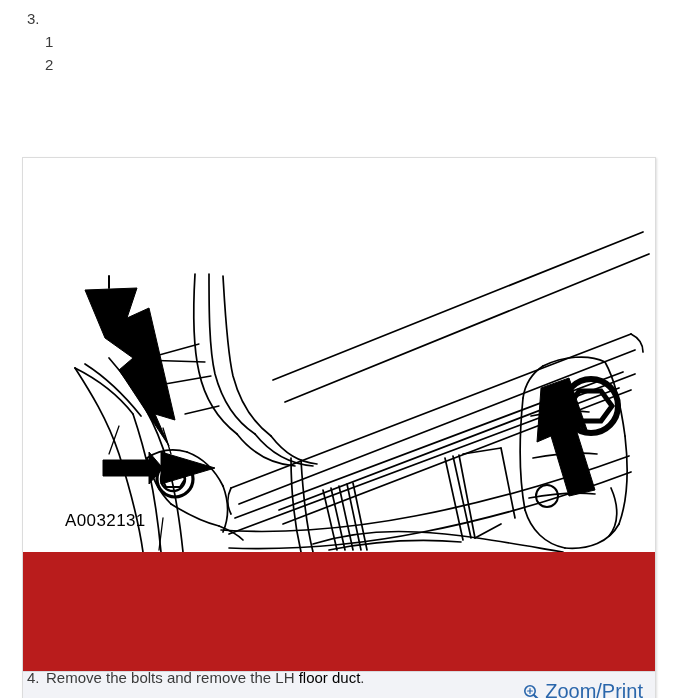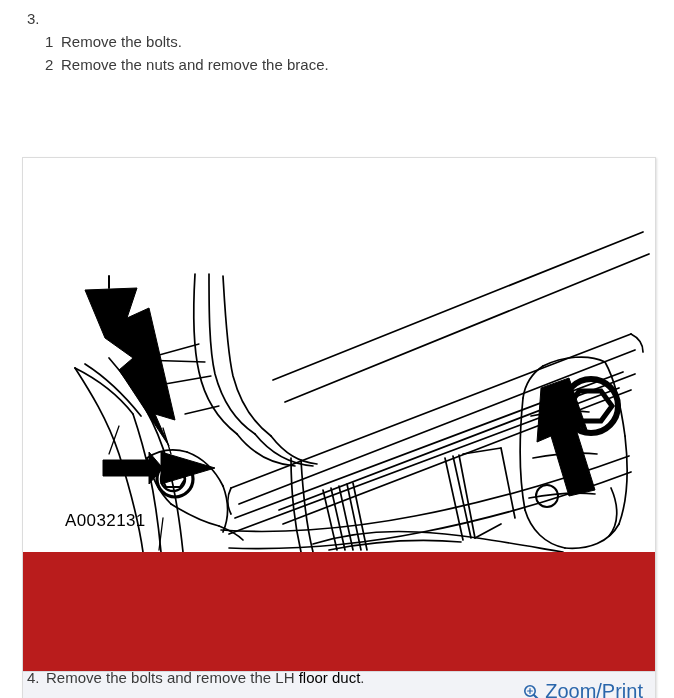--- a/index.html
+++ b/index.html
@@ -136,26 +136,24 @@
 <body>
 
 <div class="steps">
 
   <div class="step-main">
     <span class="num">3.</span>
   </div>
 
   <div class="substep">
     <span class="num">1</span>
-    <span>Remove the bolts.</span>
   </div>
 
   <div class="substep">
     <span class="num">2</span>
-    <span>Remove the nuts and remove the brace.</span>
   </div>
 
 </div>
 
 <div class="figure-frame">
 
   <div class="figure-canvas">
     <svg width="632" height="394" viewBox="0 0 632 394" xmlns="http://www.w3.org/2000/svg">
       <rect x="0" y="0" width="632" height="394" fill="#ffffff"></rect>
 

